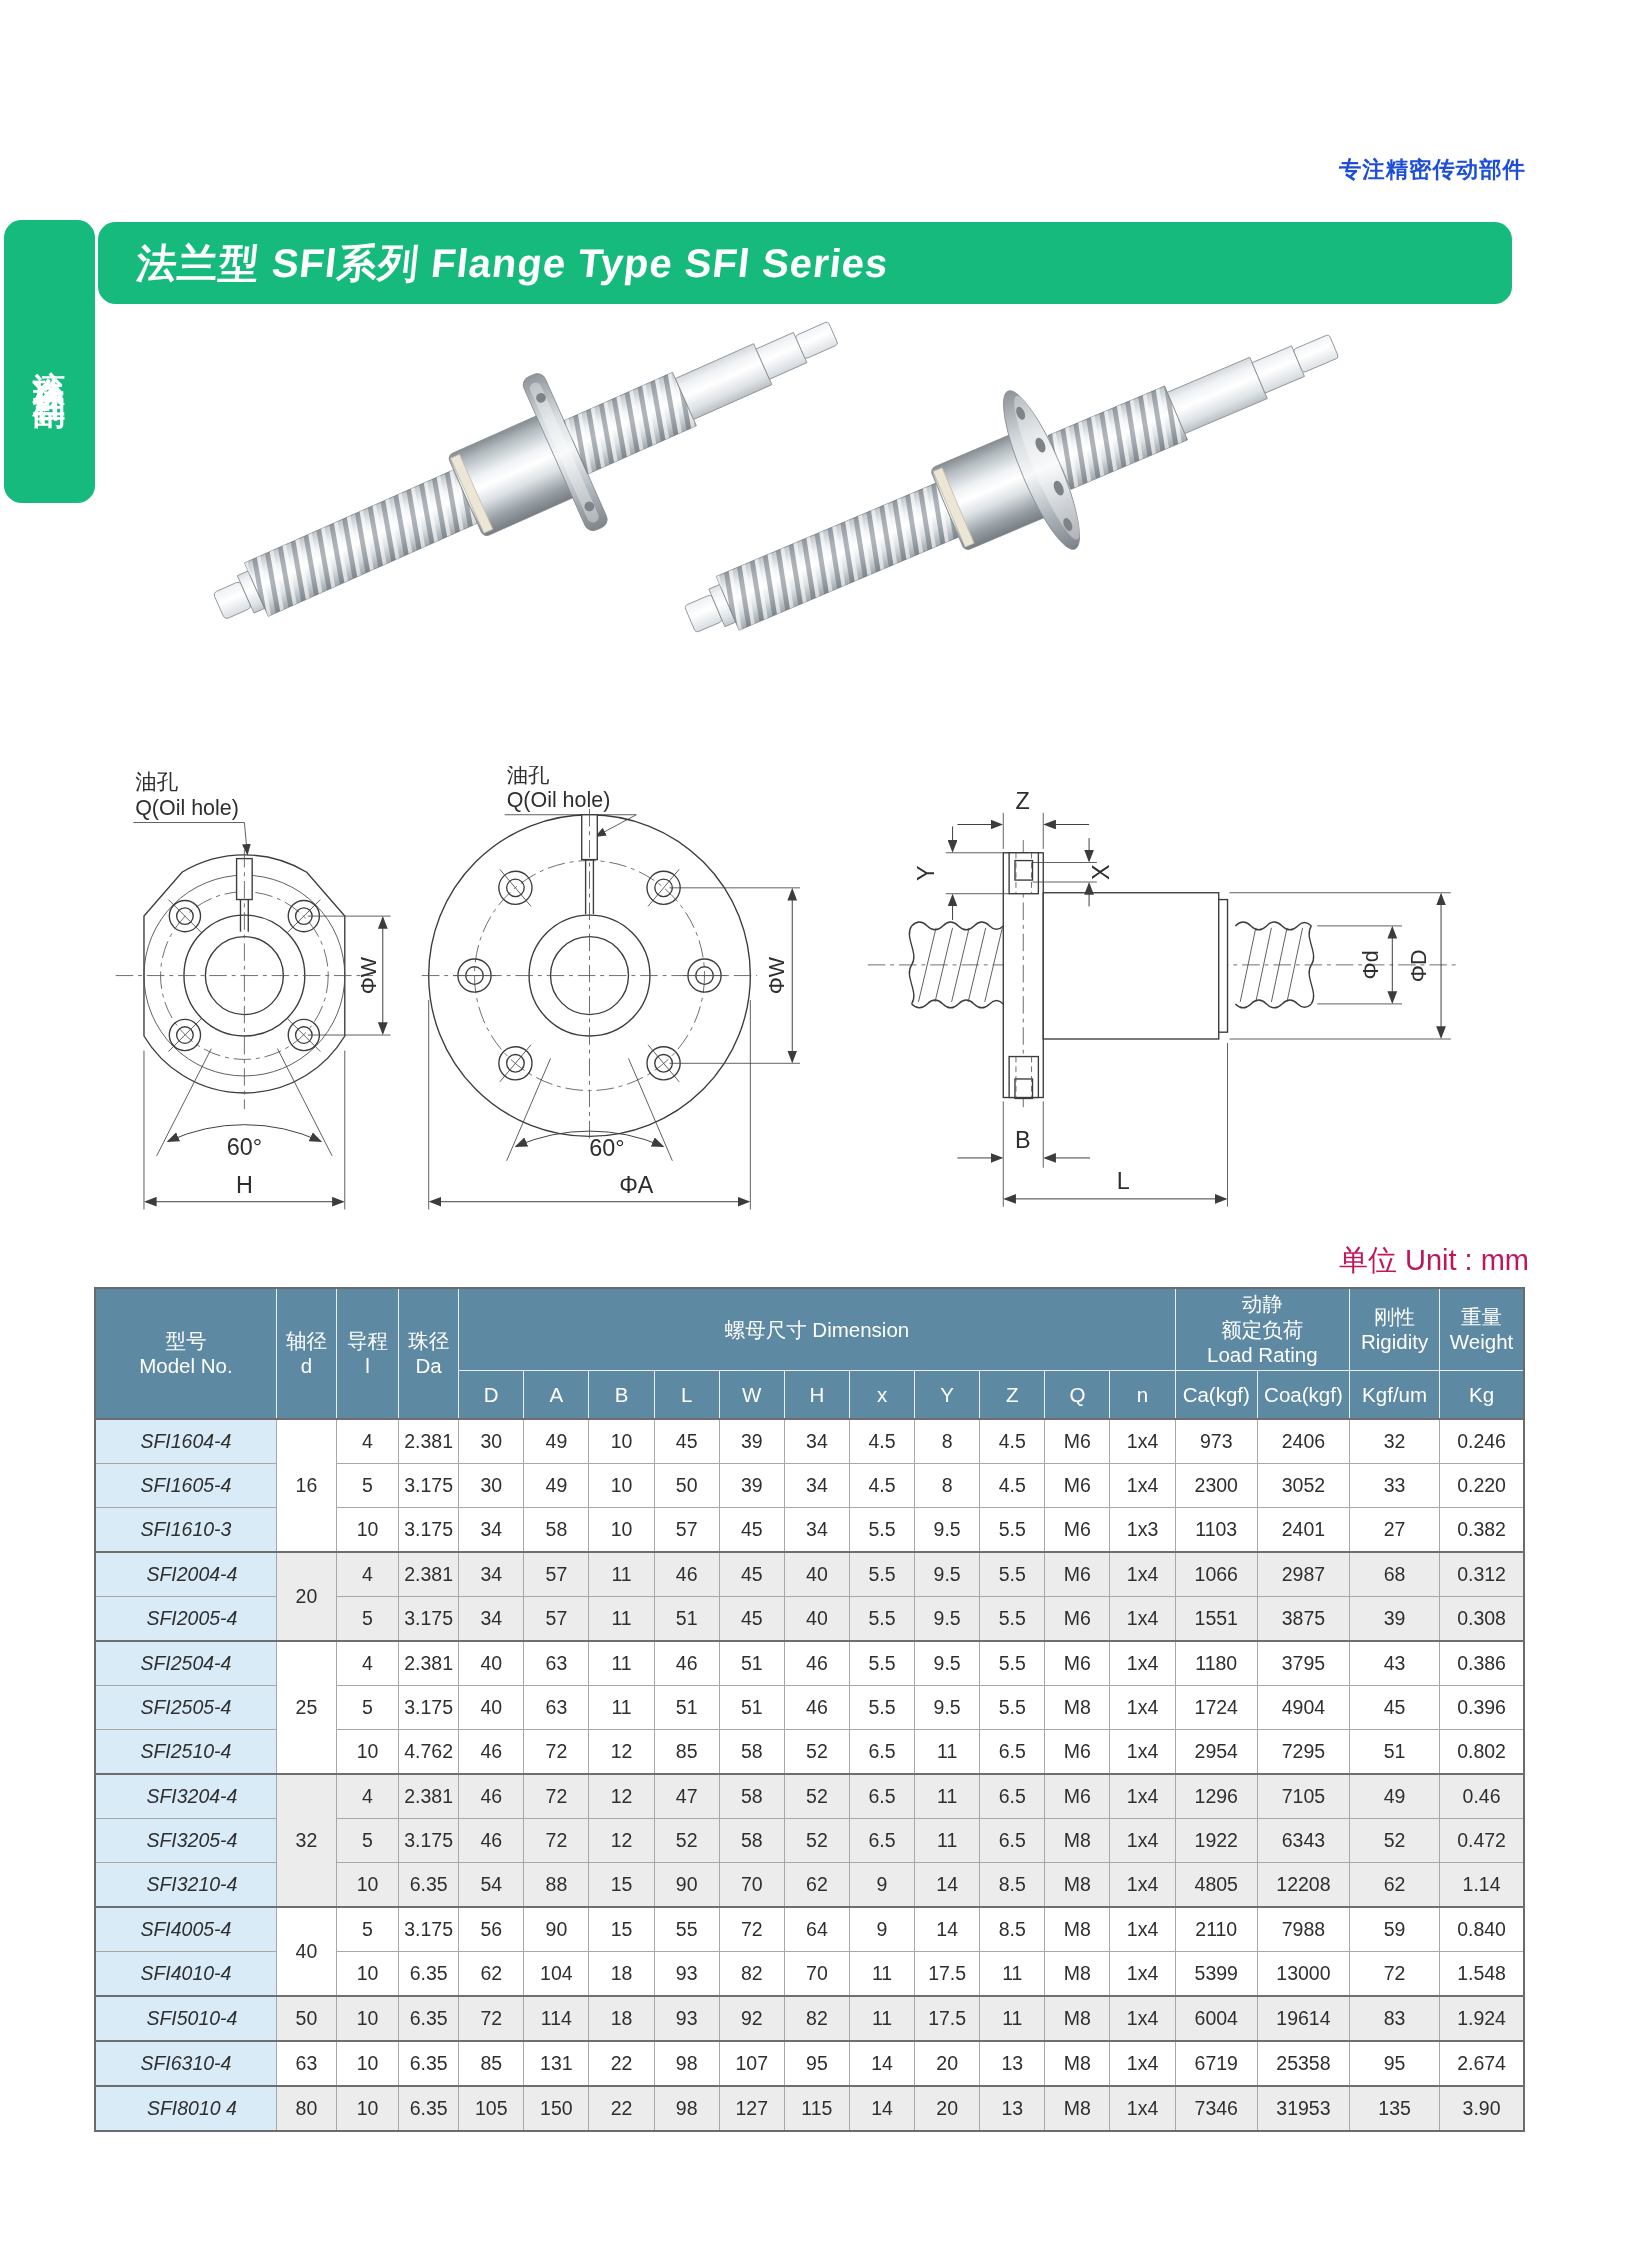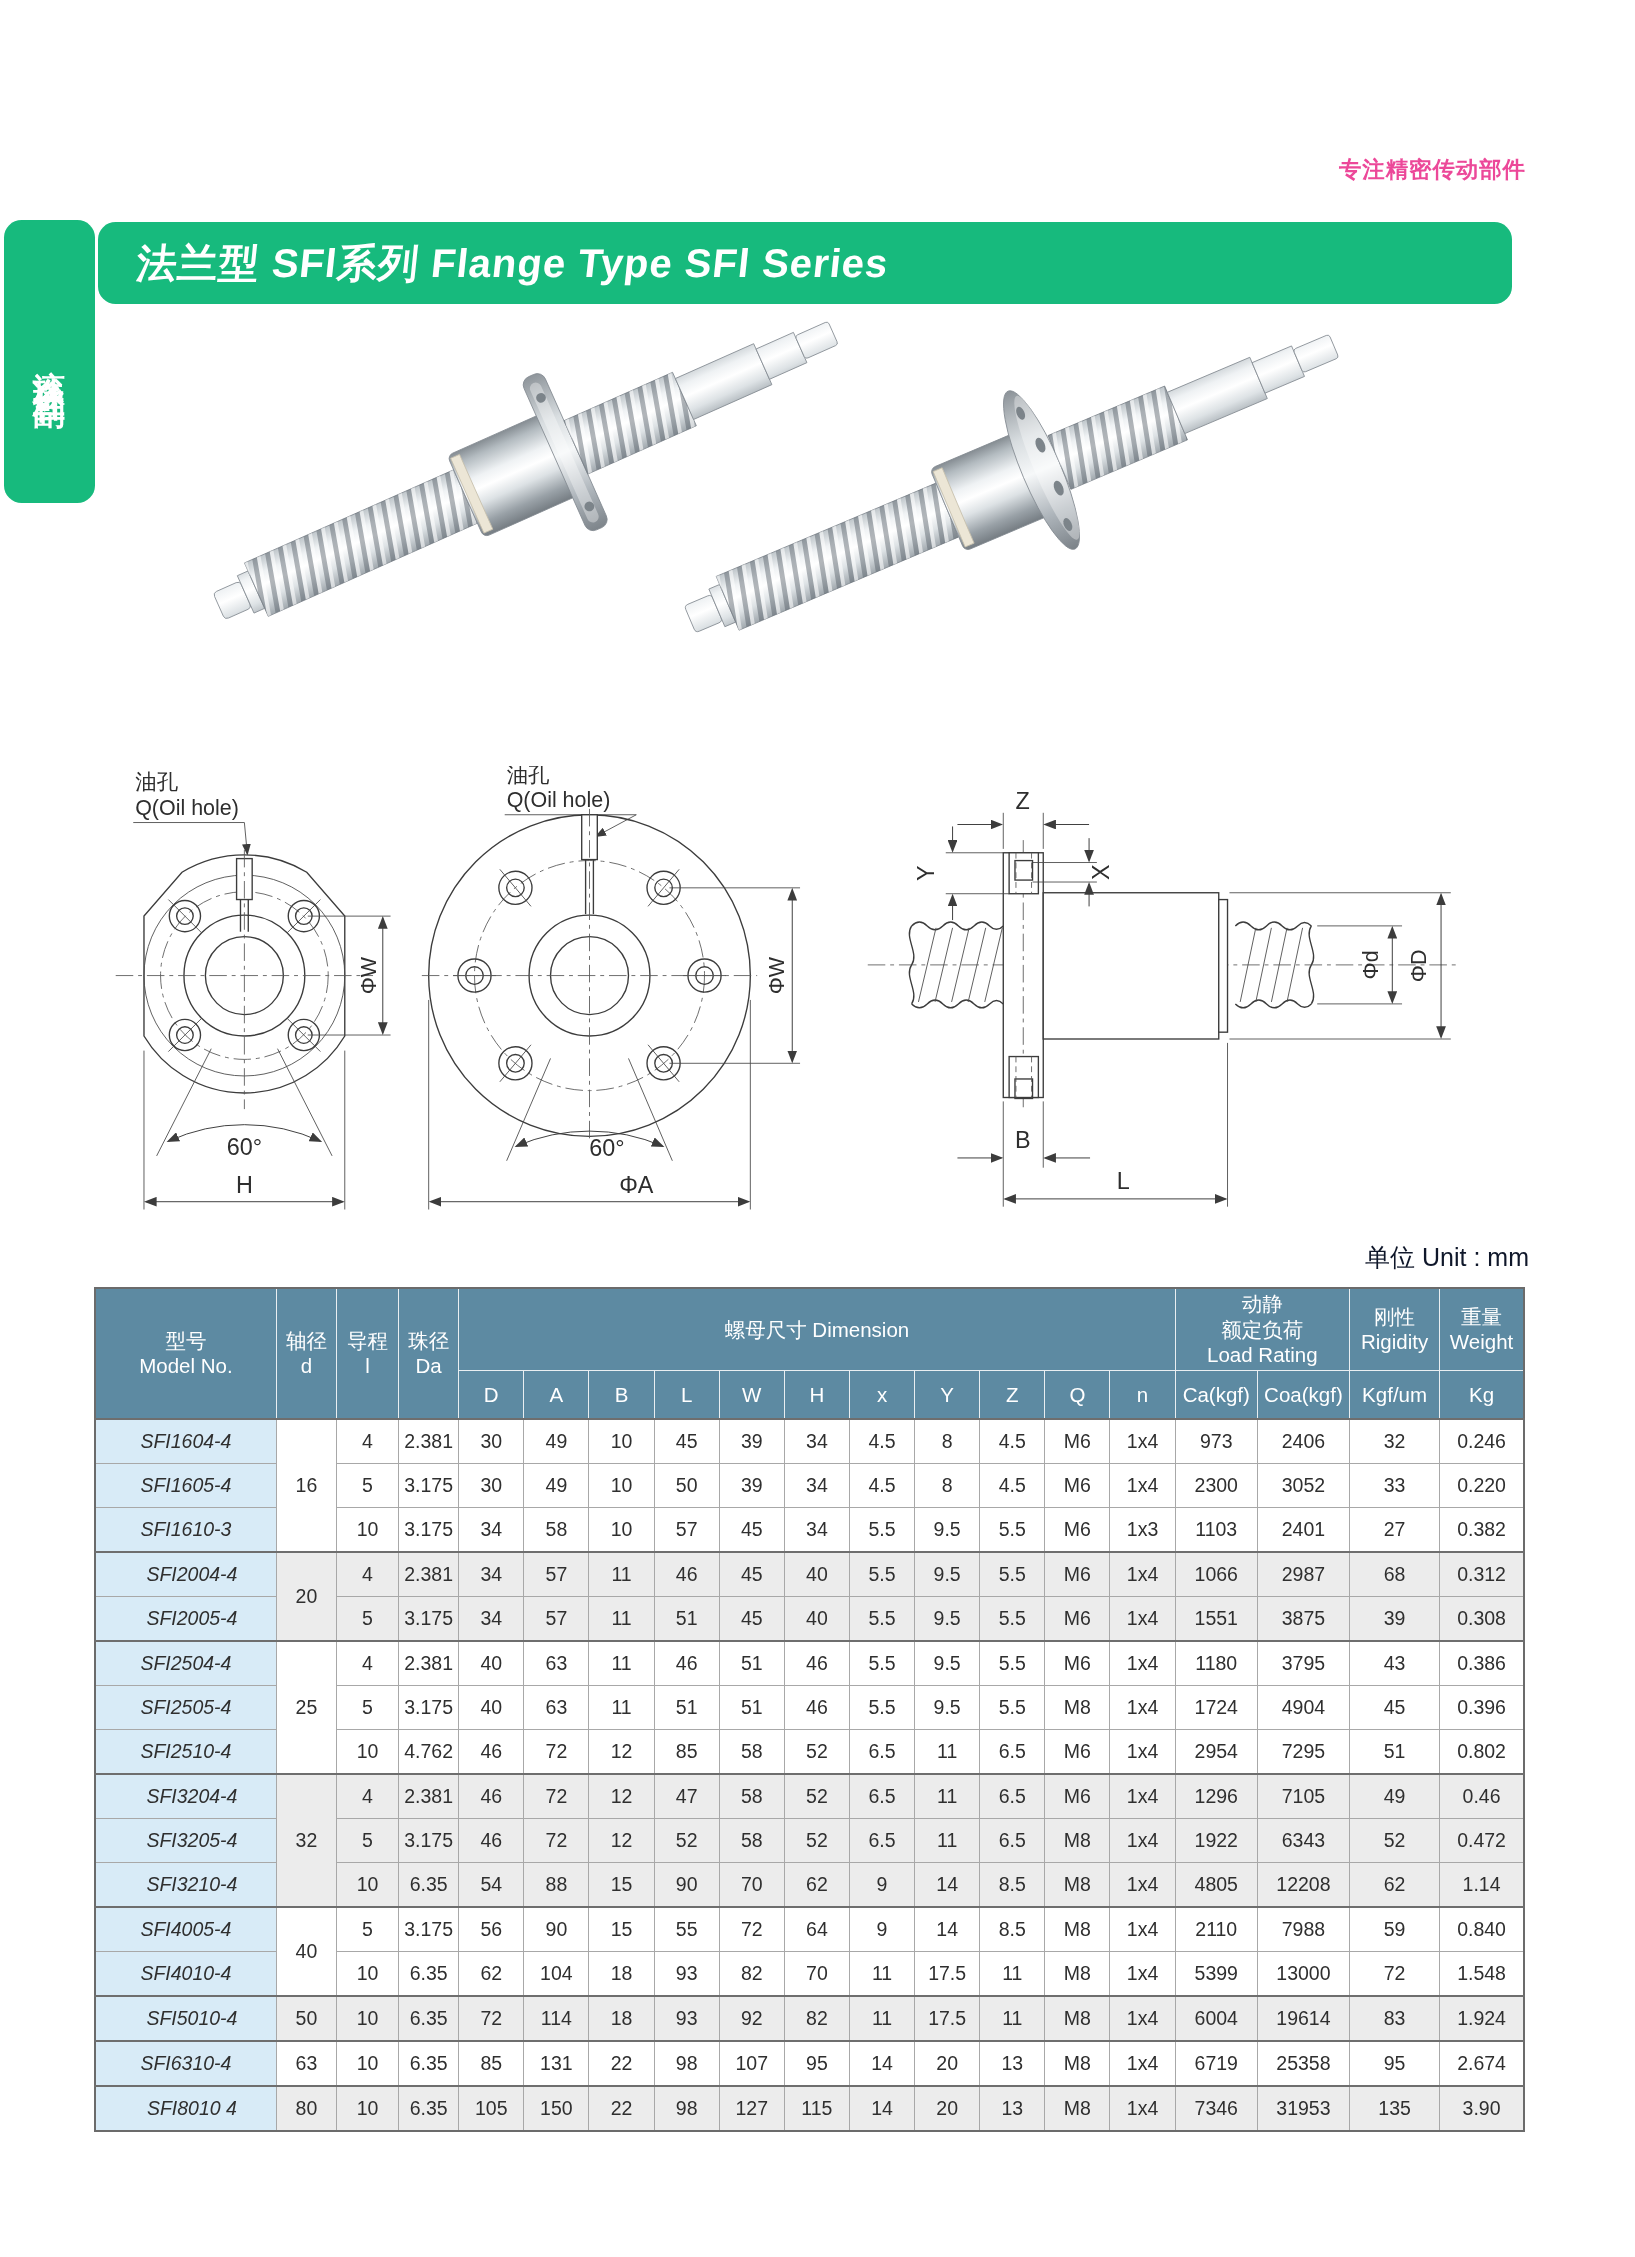--- a/index.html
+++ b/index.html
@@ -3,41 +3,41 @@
 <meta charset="utf-8">
 <style>
   html,body{margin:0;padding:0;}
   body{
     width:1635px;height:2258px;position:relative;background:#ffffff;
     font-family:"Liberation Sans","DejaVu Sans",sans-serif;color:#333;
     overflow:hidden;
   }
   .slogan{
     position:absolute;top:154px;right:109px;font-size:22.4px;font-weight:700;
-    color:#ec4899;letter-spacing:1px;
+    color:#1d4ed8;letter-spacing:1px;
   }
   .banner{
     position:absolute;left:98px;top:222px;width:1414px;height:82px;
     background:#17ba7d;border-radius:17.6px;display:flex;align-items:center;
   }
   .banner-title{
     color:#fff;font-size:40px;font-weight:800;padding-left:39px;
     transform:skewX(-6deg);letter-spacing:1px;white-space:nowrap;
   }
   .side-tab{
     position:absolute;left:3.9px;top:220px;width:91px;height:283px;
     background:#17ba7d;border-radius:17.6px;display:flex;align-items:center;justify-content:center;
   }
   .side-tab span{
     writing-mode:vertical-rl;text-orientation:upright;color:#fff;
     font-size:32px;font-weight:700;letter-spacing:6.8px;line-height:1;
   }
   .photo,.draw{position:absolute;}
   .unit-note{
-    position:absolute;top:1241px;right:106px;font-size:25px;color:#0f172a;font-weight:500;text-align:right;
+    position:absolute;top:1241px;right:106px;font-size:29px;color:#be185d;font-weight:500;text-align:right;
   }
   
   .tbl-wrap{position:absolute;left:94px;top:1287px;width:1431px;}
   table.spec{border-collapse:collapse;width:100%;table-layout:fixed;border:2px solid #6b6b6b;}
   table.spec th{
     background:#5d8aa2;color:#ffffff;font-weight:400;border:1px solid #e9eef1;
     font-size:20.5px;line-height:1.25;padding:2px 0;text-align:center;
   }
   table.spec thead tr.h1 th{height:68px;}
   table.spec thead tr.h2 th{height:43px;font-size:20.5px;}

